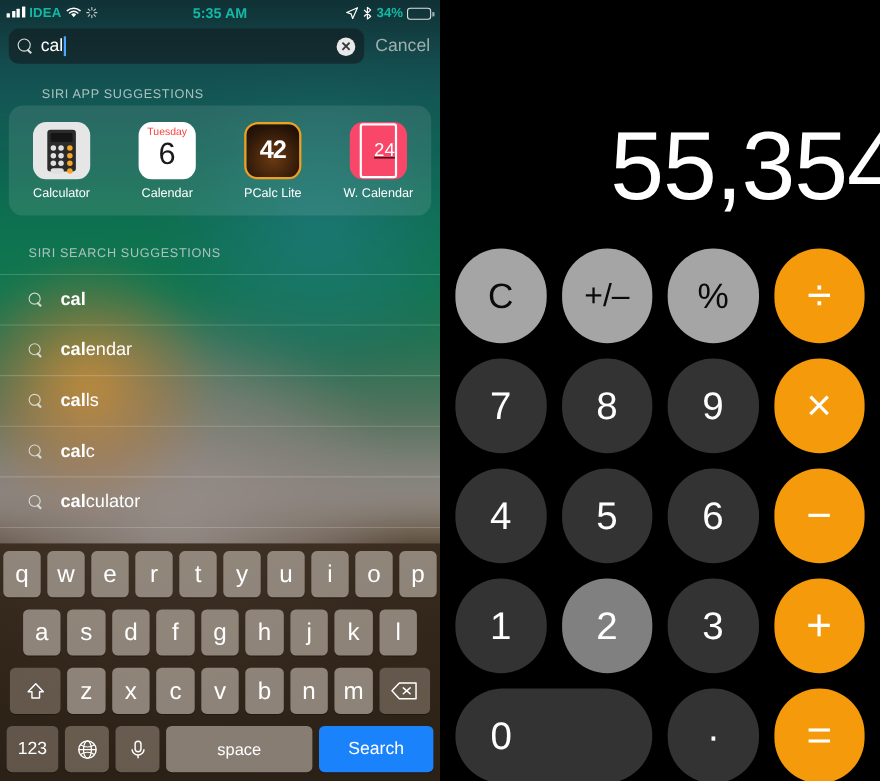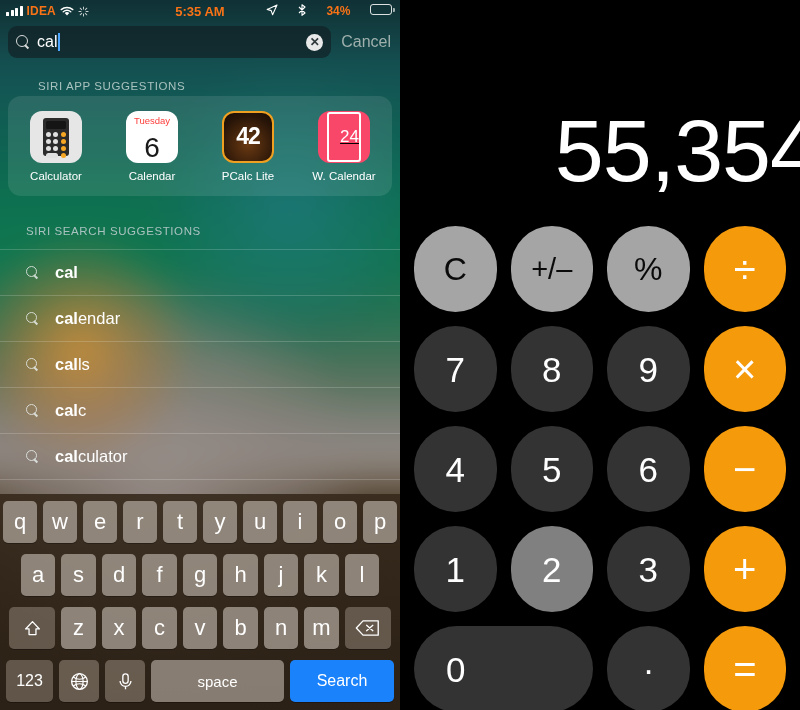--- a/index.html
+++ b/index.html
@@ -25,26 +25,26 @@
         #0e7a55 250px, #117f54 300px, #2b7a58 360px, #5c7a63 420px,
         #8d8a84 470px, #9a938c 500px, #6b5a46 530px, #3b2c1e 560px,
         #2a1f14 600px, #221a11 710px);
     filter:blur(14px);
   }
   .dim { position:absolute; inset:0; background:rgba(0,0,0,0.06); }
 
   
   .statusbar {
     position:absolute; top:0; left:0; width:400px; height:22px;
-    display:flex; align-items:center; color:#f97316;
+    display:flex; align-items:center; color:#14b8a6;
     font-size:12.5px; font-weight:bold; z-index:6;
   }
   .sb-left { position:absolute; left:6px; display:flex; align-items:center; gap:4px; }
   .sb-mid { position:absolute; left:0; width:400px; text-align:center; font-size:13px; }
-  .sb-right { position:absolute; right:5px; display:flex; align-items:flex-start; gap:20px; }
+  .sb-right { position:absolute; right:5px; display:flex; align-items:flex-end; gap:4px; }
   .bars { display:flex; align-items:flex-end; gap:1.5px; height:10px; }
   .bars i { display:block; width:3px; background:#fff; border-radius:0.5px; }
   .bars i:nth-child(1){height:4px}.bars i:nth-child(2){height:6px}
   .bars i:nth-child(3){height:8px}.bars i:nth-child(4){height:10px}
   .carrier { font-size:12px; font-weight:600; letter-spacing:0.2px; }
   .battery-body { width:22px;height:11px;border:1.3px solid rgba(255,255,255,.85);border-radius:3px;position:relative;padding:1.3px; }
   .battery-fill { height:100%; background:#fff; border-radius:1px; }
   .battery-cap { width:1.6px;height:4px;background:rgba(255,255,255,.6);border-radius:0 1px 1px 0;margin-left:1px; }
   .pct { font-size:12px; font-weight:600; }
 
@@ -82,21 +82,21 @@
   
   .ic-calc { background:#e6e6e6; display:flex; align-items:center; justify-content:center; }
   .calcbody { width:26px;height:38px;background:#2b2b2b;border-radius:3px;padding:3px 3px; }
   .calcscreen { height:8px;background:#151515;border-radius:1.5px;margin-bottom:3px; }
   .calcgrid { display:grid; grid-template-columns:repeat(3,1fr); gap:2px; }
   .calcgrid span { width:5px;height:5px;border-radius:50%;background:#e0e0e0;justify-self:center; }
   .calcgrid span.o { background:#f5a623; }
   .calcgrid span.wide { width:12px;border-radius:3px;grid-column:span 2;justify-self:start;margin-left:0; }
 
   
-  .ic-cal { background:#fff; display:flex; flex-direction:column; align-items:center; justify-content:space-between; padding-top:4px; }
+  .ic-cal { background:#fff; display:flex; flex-direction:column; align-items:center; justify-content:flex-start; padding-top:4px; }
   .cal-day { color:#fc3d39; font-size:9.5px; font-weight:500; }
   .cal-num { color:#1a1a1a; font-size:28px; font-weight:300; line-height:30px; margin-top:-1px; }
 
   
   .ic-pcalc { background:radial-gradient(circle at 50% 65%, #6b3a12 0%, #2a1608 70%, #160b04 100%); border:2.5px solid #f0a020; display:flex;align-items:center;justify-content:center; }
   .ic-pcalc b { color:#fff; font-size:23px; font-weight:bold; letter-spacing:-1px; }
 
   
   .ic-wcal { background:#f9476a; display:flex;align-items:center;justify-content:center; }
   .wcal-box { width:34px;height:50px;border:2.2px solid #fff;border-radius:3px;display:flex;align-items:center;justify-content:flex-end;text-decoration:underline; }

